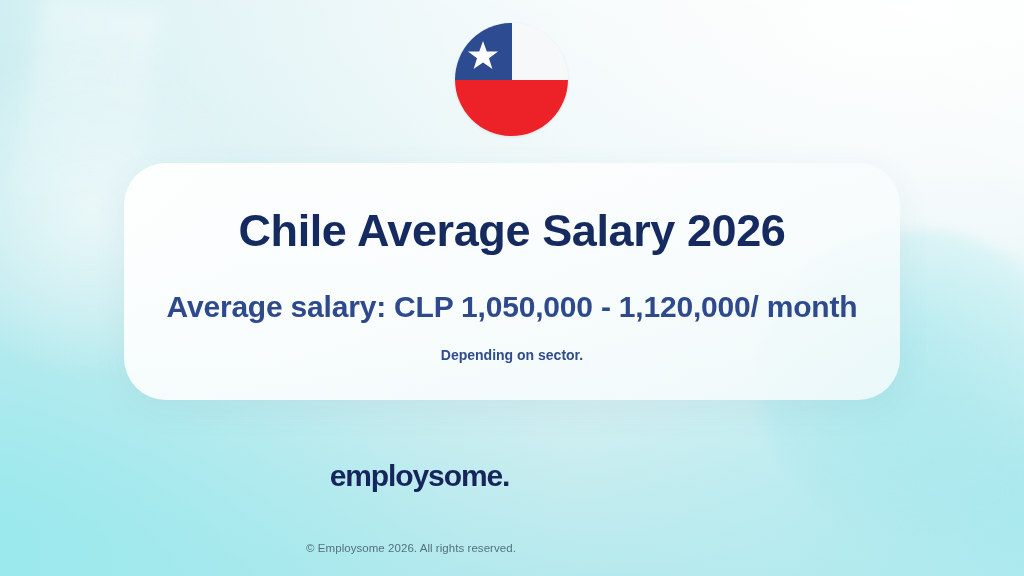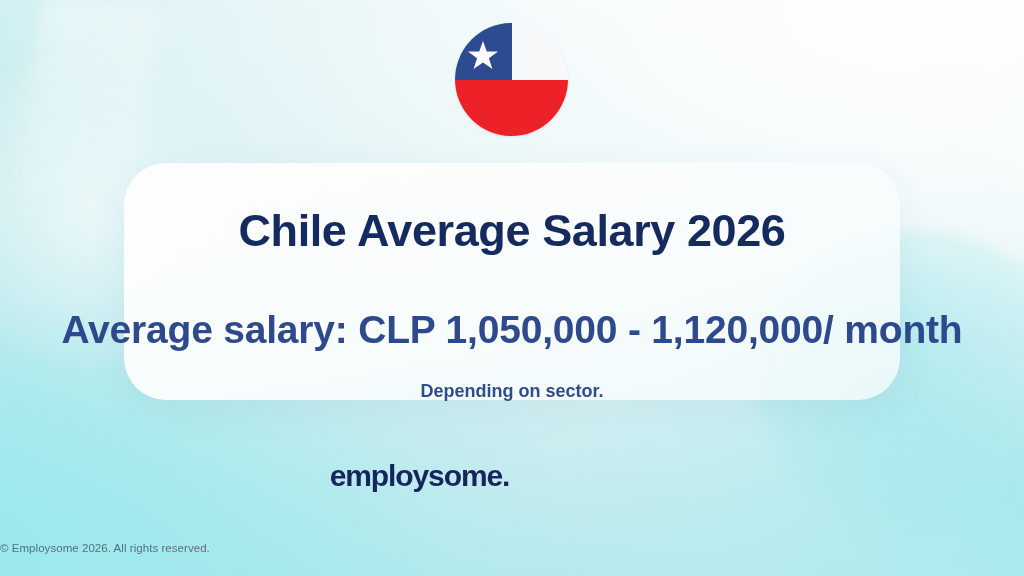--- a/index.html
+++ b/index.html
@@ -142,31 +142,31 @@
     margin-top: 44px;
     font-size: 45px;
     font-weight: 700;
     letter-spacing: -0.4px;
     color: #152a5e;
     text-align: center;
     line-height: 1.05;
     white-space: nowrap;
   }
   .subtitle {
-    margin-top: 54px;
-    font-size: 39px;
+    margin-top: 36px;
+    font-size: 30px;
     font-weight: 700;
     letter-spacing: -0.2px;
     color: #2e4a8c;
     text-align: center;
     white-space: nowrap;
   }
   .note {
-    margin-top: 29px;
-    font-size: 18px;
+    margin-top: 23px;
+    font-size: 14px;
     font-weight: 700;
     color: #2f4c8d;
     text-align: center;
   }
 
   
   .logo {
     position: absolute;
     left: 0;
     top: 459px;
@@ -176,20 +176,21 @@
     font-weight: 700;
     letter-spacing: -1.1px;
     color: #16265c;
     padding-left: 17px;
   }
   .copyright {
     position: absolute;
     left: 0;
     top: 542px;
     width: 100%;
+    text-align: center;
     font-size: 11.5px;
     font-weight: 400;
     color: #56707e;
     letter-spacing: 0.05px;
   }
 </style>
 </head>
 <body>
 
 <div class="bg-base"></div>

